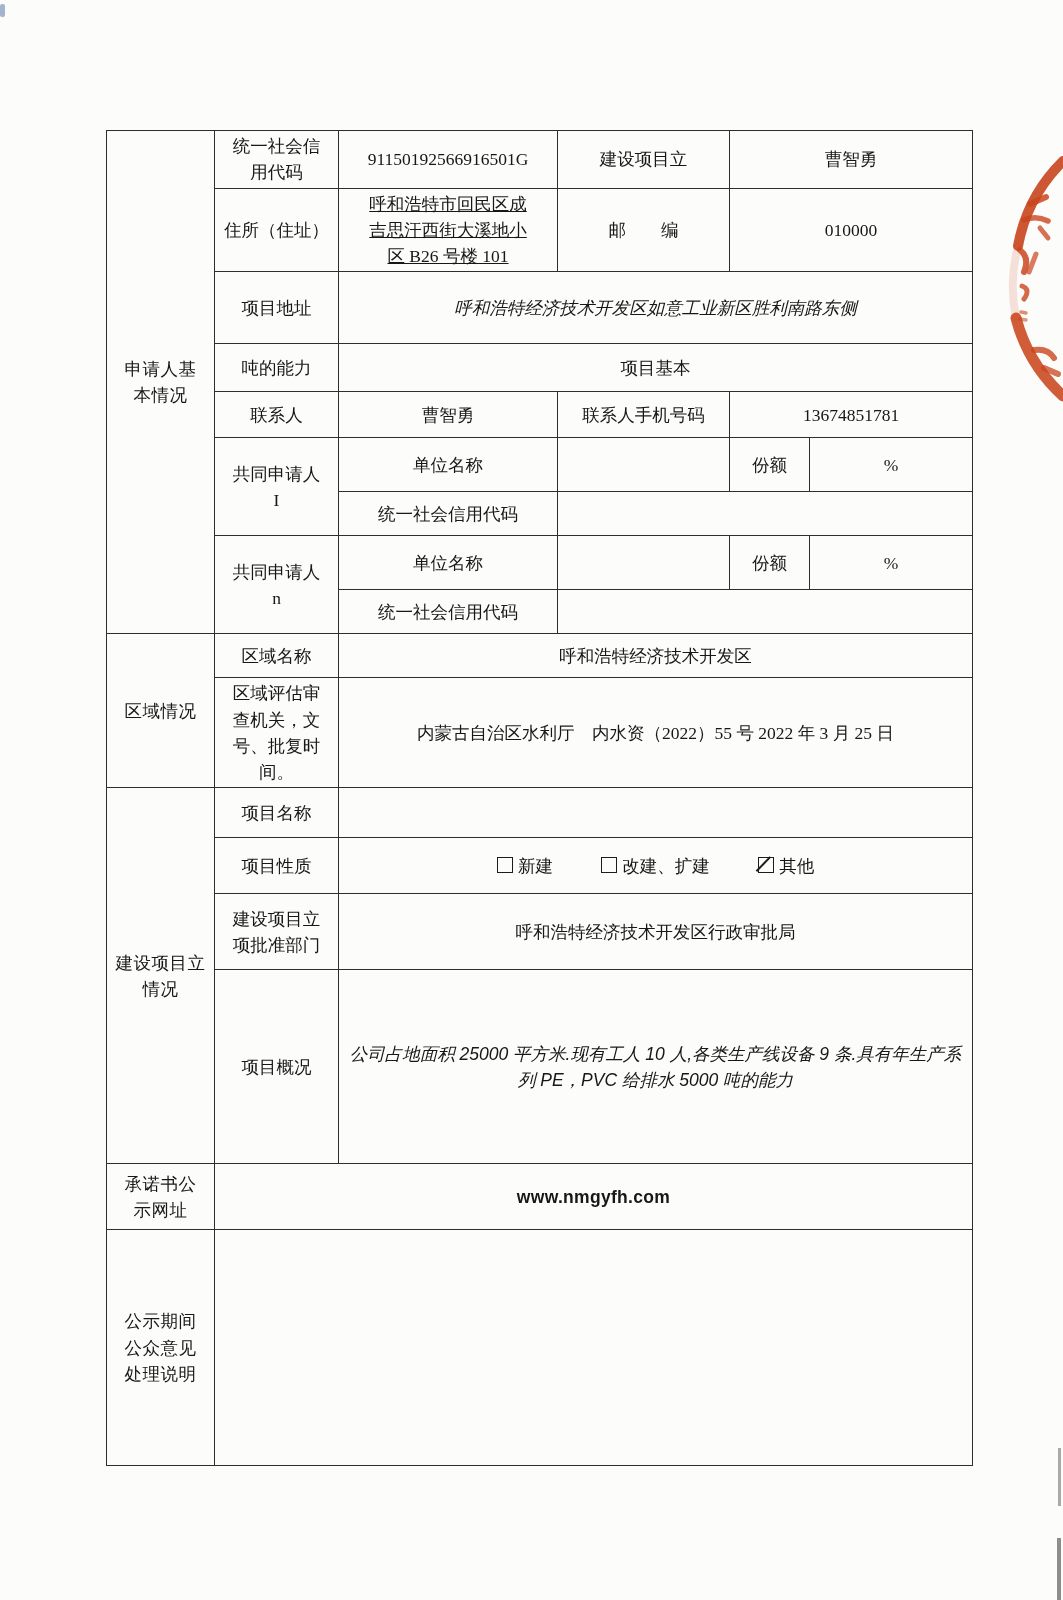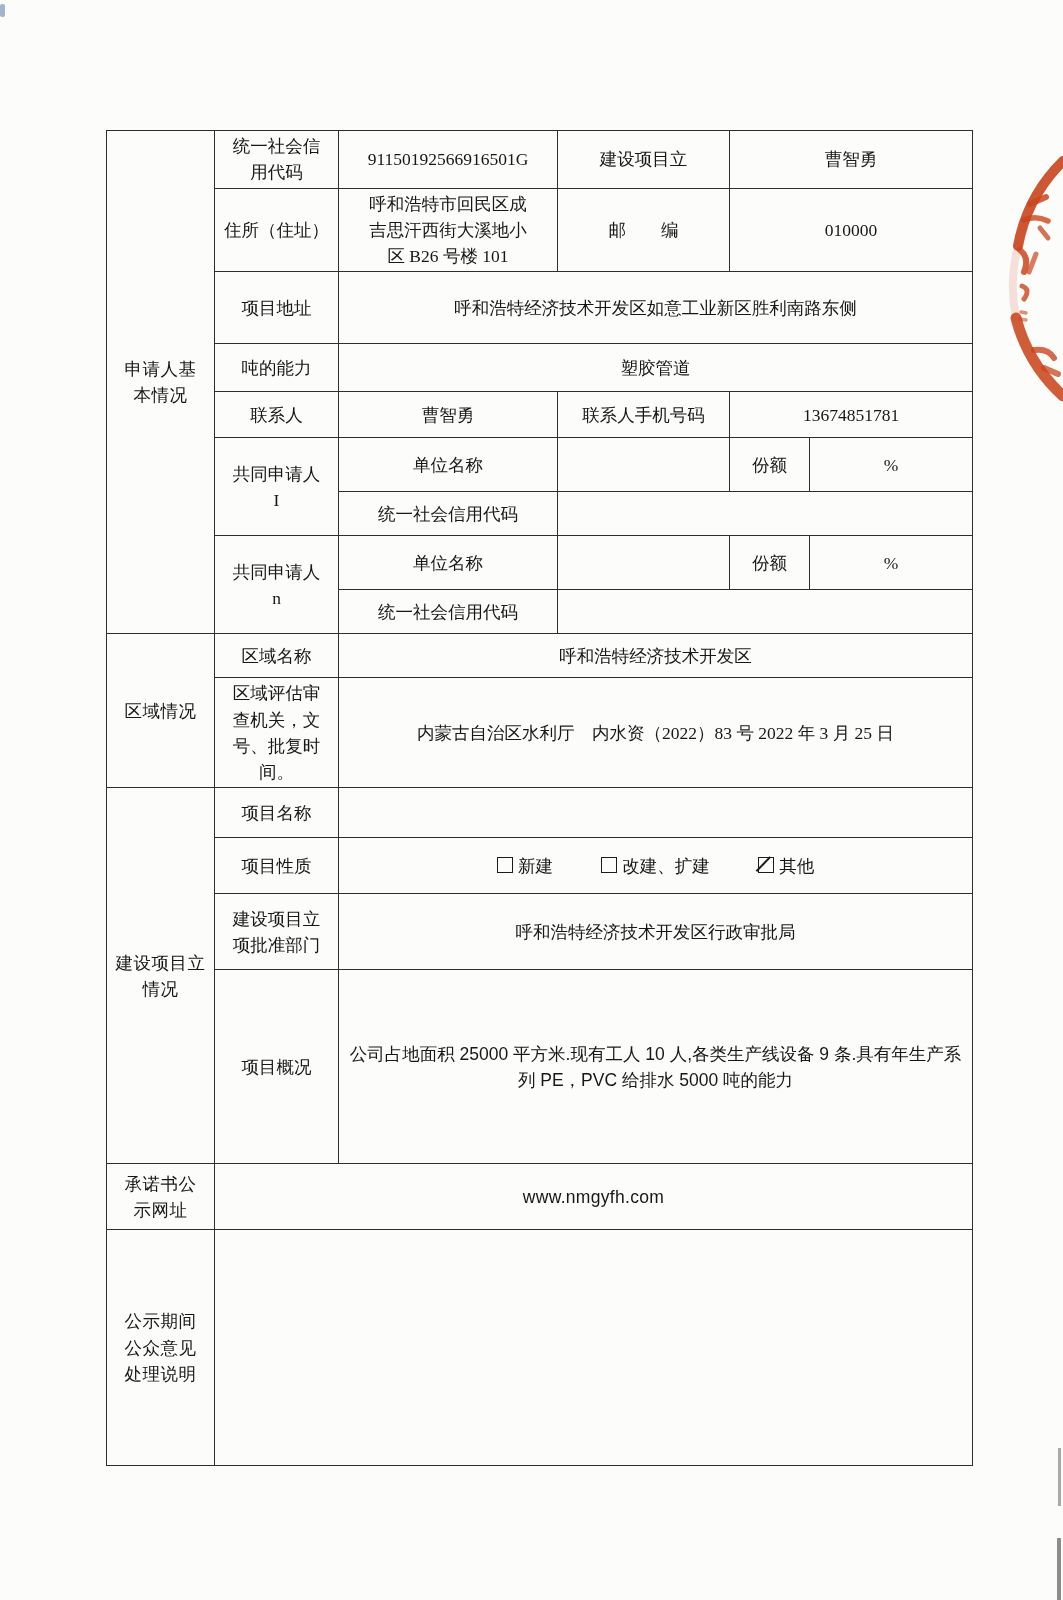--- a/index.html
+++ b/index.html
@@ -21,25 +21,25 @@
     border:1.6px solid #2e2e2e;
     text-align:center;
     vertical-align:middle;
     font-size:17.5px;
     line-height:1.5;
     padding:2px 4px;
     overflow:hidden;
   }
   td.sec{font-size:17.5px;letter-spacing:.5px;}
   .pre{white-space:pre-line;margin-left:33px;}
-  .left{text-align:left;padding:6px 10px;}
-  .addr{padding:2px 14px;}
+  .left{text-align:left;padding:6px 10px;font-style:italic;}
+  .addr{padding:2px 14px;text-decoration:underline;}
   .pct{text-align:right;padding-right:18px;}
   .sans{font-family:"Liberation Sans","DejaVu Sans",sans-serif;font-size:16.5px;}
-  .url{font-weight:400;font-size:17px;letter-spacing:.3px;}
+  .url{font-weight:700;font-size:17px;letter-spacing:.3px;}
   .overview{line-height:1.75;font-size:17px;padding:6px 12px;}
   
   .opt{display:inline-block;margin:0 22px;white-space:nowrap;}
   .cbx{
     display:inline-block;width:14px;height:14px;
     border:1.7px solid #1c1c1c;
     vertical-align:-1px;margin-right:5px;position:relative;
   }
   .cbx.checked::after{
     content:"";position:absolute;left:-2px;bottom:0px;
@@ -89,21 +89,21 @@
       <td colspan="2">010000</td>
     </tr>
 
     <tr style="height:72px">
       <td>项目地址</td>
       <td colspan="4" class="left">呼和浩特经济技术开发区如意工业新区胜利南路东侧</td>
     </tr>
 
     <tr style="height:48px">
       <td>吨的能力</td>
-      <td colspan="4">塑胶管道</td>
+      <td colspan="4">项目基本</td>
     </tr>
 
     <tr style="height:46px">
       <td>联系人</td>
       <td>曹智勇</td>
       <td>联系人手机号码</td>
       <td colspan="2">13674851781</td>
     </tr>
 
     <tr style="height:54px">
@@ -138,21 +138,21 @@
       <td rowspan="2" class="sec">区域情况</td>
       <td>区域名称</td>
       <td colspan="4">呼和浩特经济技术开发区</td>
     </tr>
 
     <tr style="height:104px">
       <td class="pre">区域评估审
 查机关，文
 号、批复时
 间。</td>
-      <td colspan="4">内蒙古自治区水利厅　内水资（2022）83 号 2022 年 3 月 25 日</td>
+      <td colspan="4">内蒙古自治区水利厅　内水资（2022）55 号 2022 年 3 月 25 日</td>
     </tr>
 
     <tr style="height:50px">
       <td rowspan="4" class="sec pre">建设项目立
 情况</td>
       <td>项目名称</td>
       <td colspan="4"></td>
     </tr>
 
     <tr style="height:56px">

